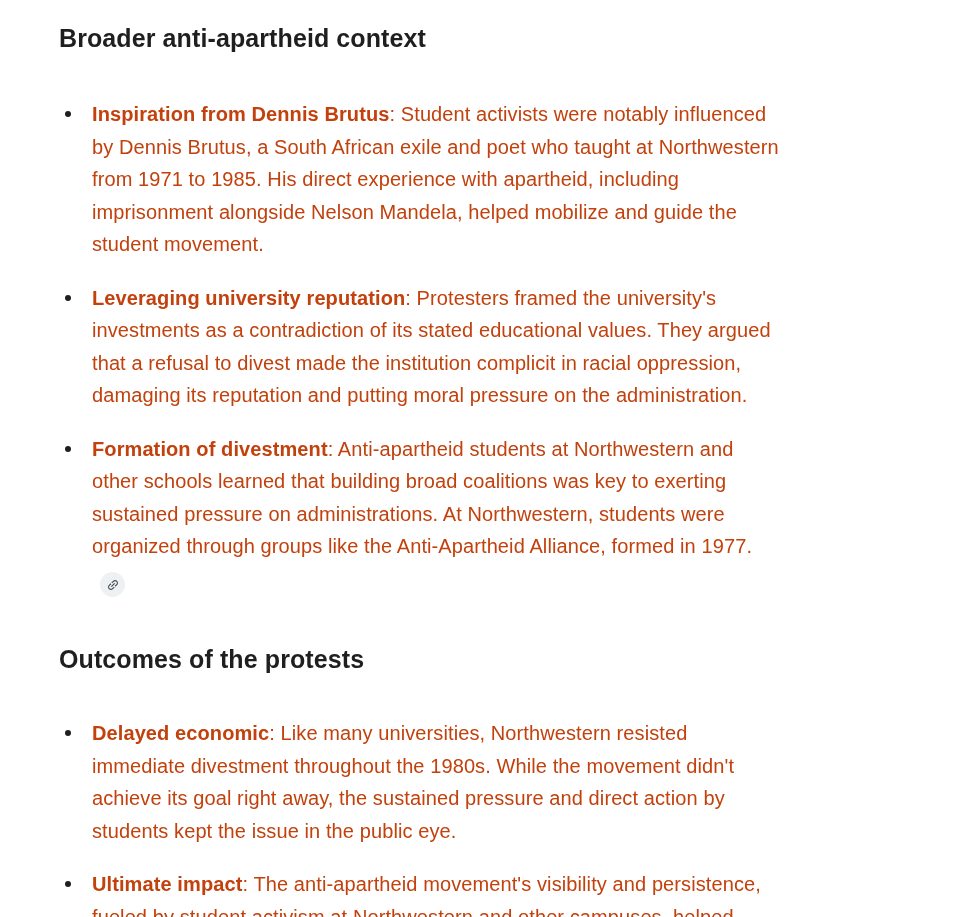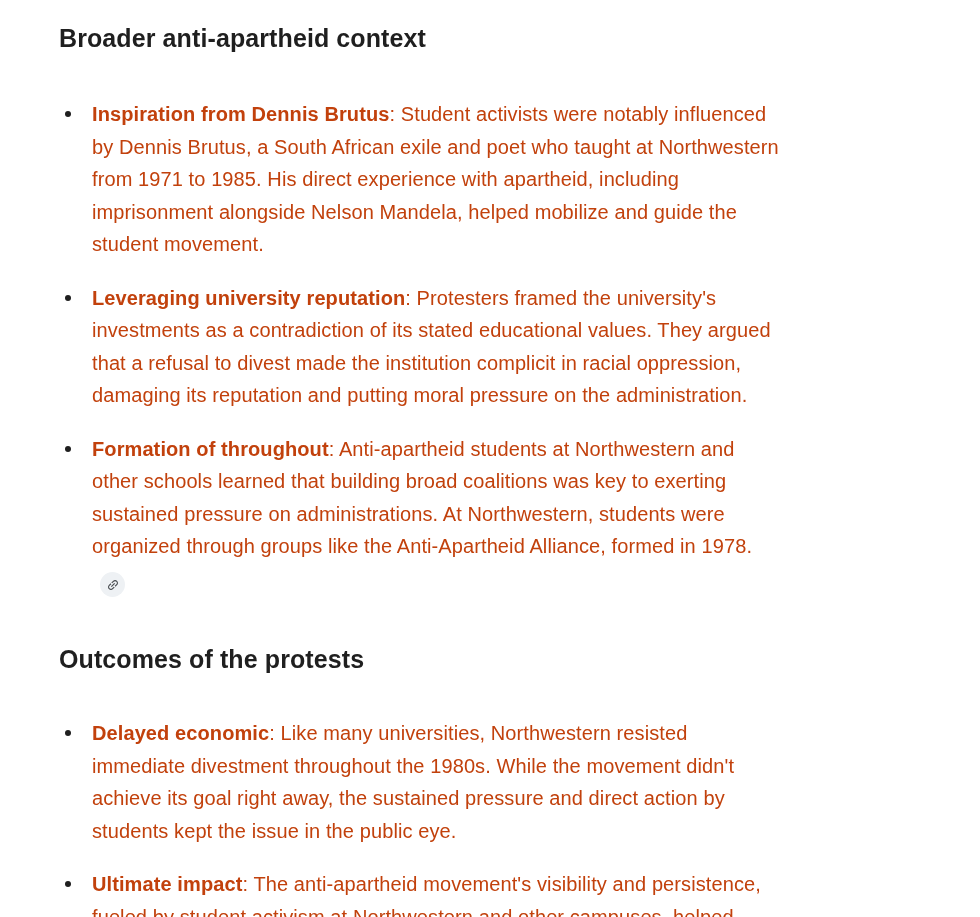--- a/index.html
+++ b/index.html
@@ -98,21 +98,21 @@
         <p class="bullet-content"><span class="bullet-lead">Inspiration from Dennis Brutus</span><span>: Student activists were notably influenced by Dennis Brutus, a South African exile and poet who taught at Northwestern from 1971 to 1985. His direct experience with apartheid, including imprisonment alongside Nelson Mandela, helped mobilize and guide the student movement.</span></p>
       </li>
 
       <li class="bullet-item">
         <span class="bullet-dot"></span>
         <p class="bullet-content"><span class="bullet-lead">Leveraging university reputation</span><span>: Protesters framed the university's investments as a contradiction of its stated educational values. They argued that a refusal to divest made the institution complicit in racial oppression, damaging its reputation and putting moral pressure on the administration.</span></p>
       </li>
 
       <li class="bullet-item">
         <span class="bullet-dot"></span>
-        <p class="bullet-content"><span class="bullet-lead">Formation of throughout</span><span>: Anti-apartheid students at Northwestern and other schools learned that building broad coalitions was key to exerting sustained pressure on administrations. At Northwestern, students were organized through groups like the Anti-Apartheid Alliance, formed in 1978.</span><button class="citation-chip">
+        <p class="bullet-content"><span class="bullet-lead">Formation of divestment</span><span>: Anti-apartheid students at Northwestern and other schools learned that building broad coalitions was key to exerting sustained pressure on administrations. At Northwestern, students were organized through groups like the Anti-Apartheid Alliance, formed in 1977.</span><button class="citation-chip">
               <svg viewBox="0 0 24 24">
                 <path d="M3.9 12c0-1.71 1.39-3.1 3.1-3.1h4V7H7c-2.76 0-5 2.24-5 5s2.24 5 5 5h4v-1.9H7c-1.71 0-3.1-1.39-3.1-3.1zM8 13h8v-2H8v2zm9-6h-4v1.9h4c1.71 0 3.1 1.39 3.1 3.1s-1.39 3.1-3.1 3.1h-4V17h4c2.76 0 5-2.24 5-5s-2.24-5-5-5z"></path>
               </svg>
             </button></p>
       </li>
 
     </ul>
   </div>
 
   <div class="section">

